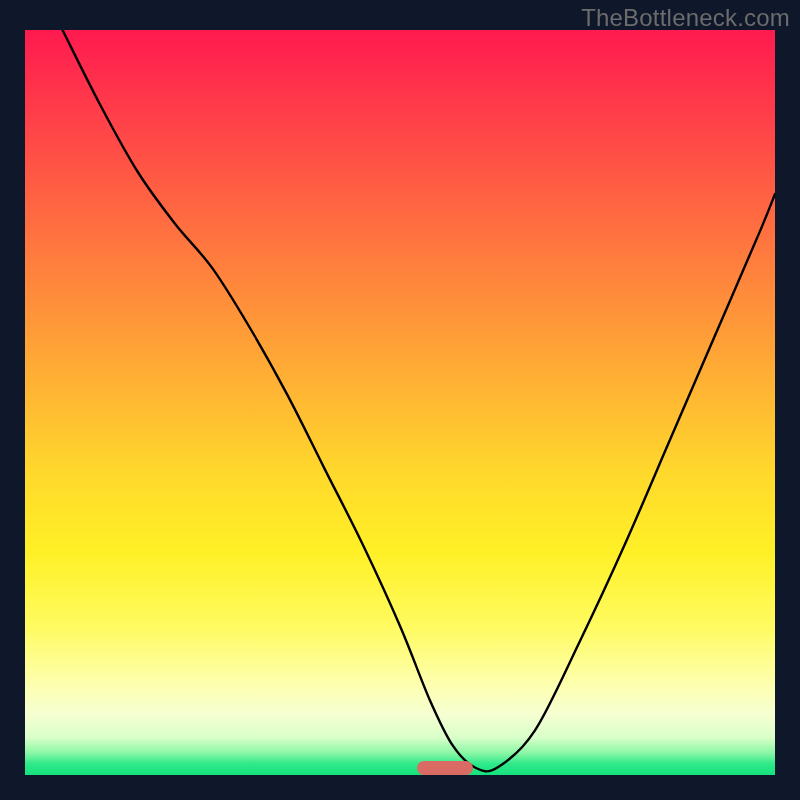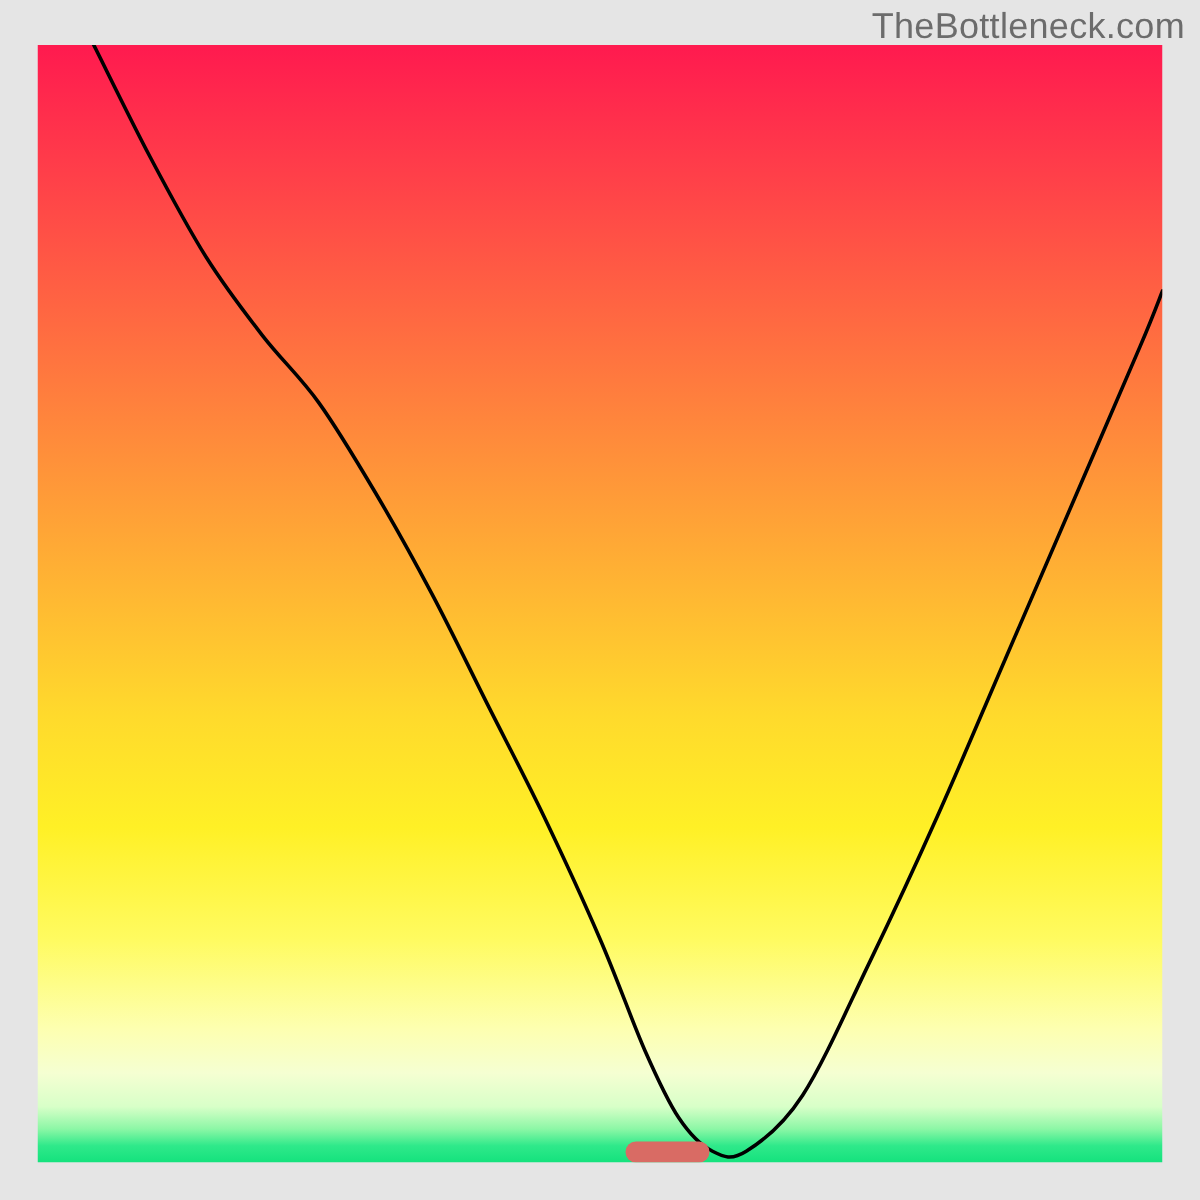--- a/index.html
+++ b/index.html
@@ -8,21 +8,21 @@
     width: 800px;
     height: 800px;
     background: #000;
     overflow: hidden;
     font-family: Arial, Helvetica, sans-serif;
   }
   .frame {
     position: relative;
     width: 800px;
     height: 800px;
-    background: #e5e5e5;
+    background: #0f172a;
   }
   .watermark {
     position: absolute;
     top: 4px;
     right: 10px;
     font-size: 24px;
     font-weight: 500;
     color: #6c6c6c;
     letter-spacing: 0.2px;
     z-index: 5;

